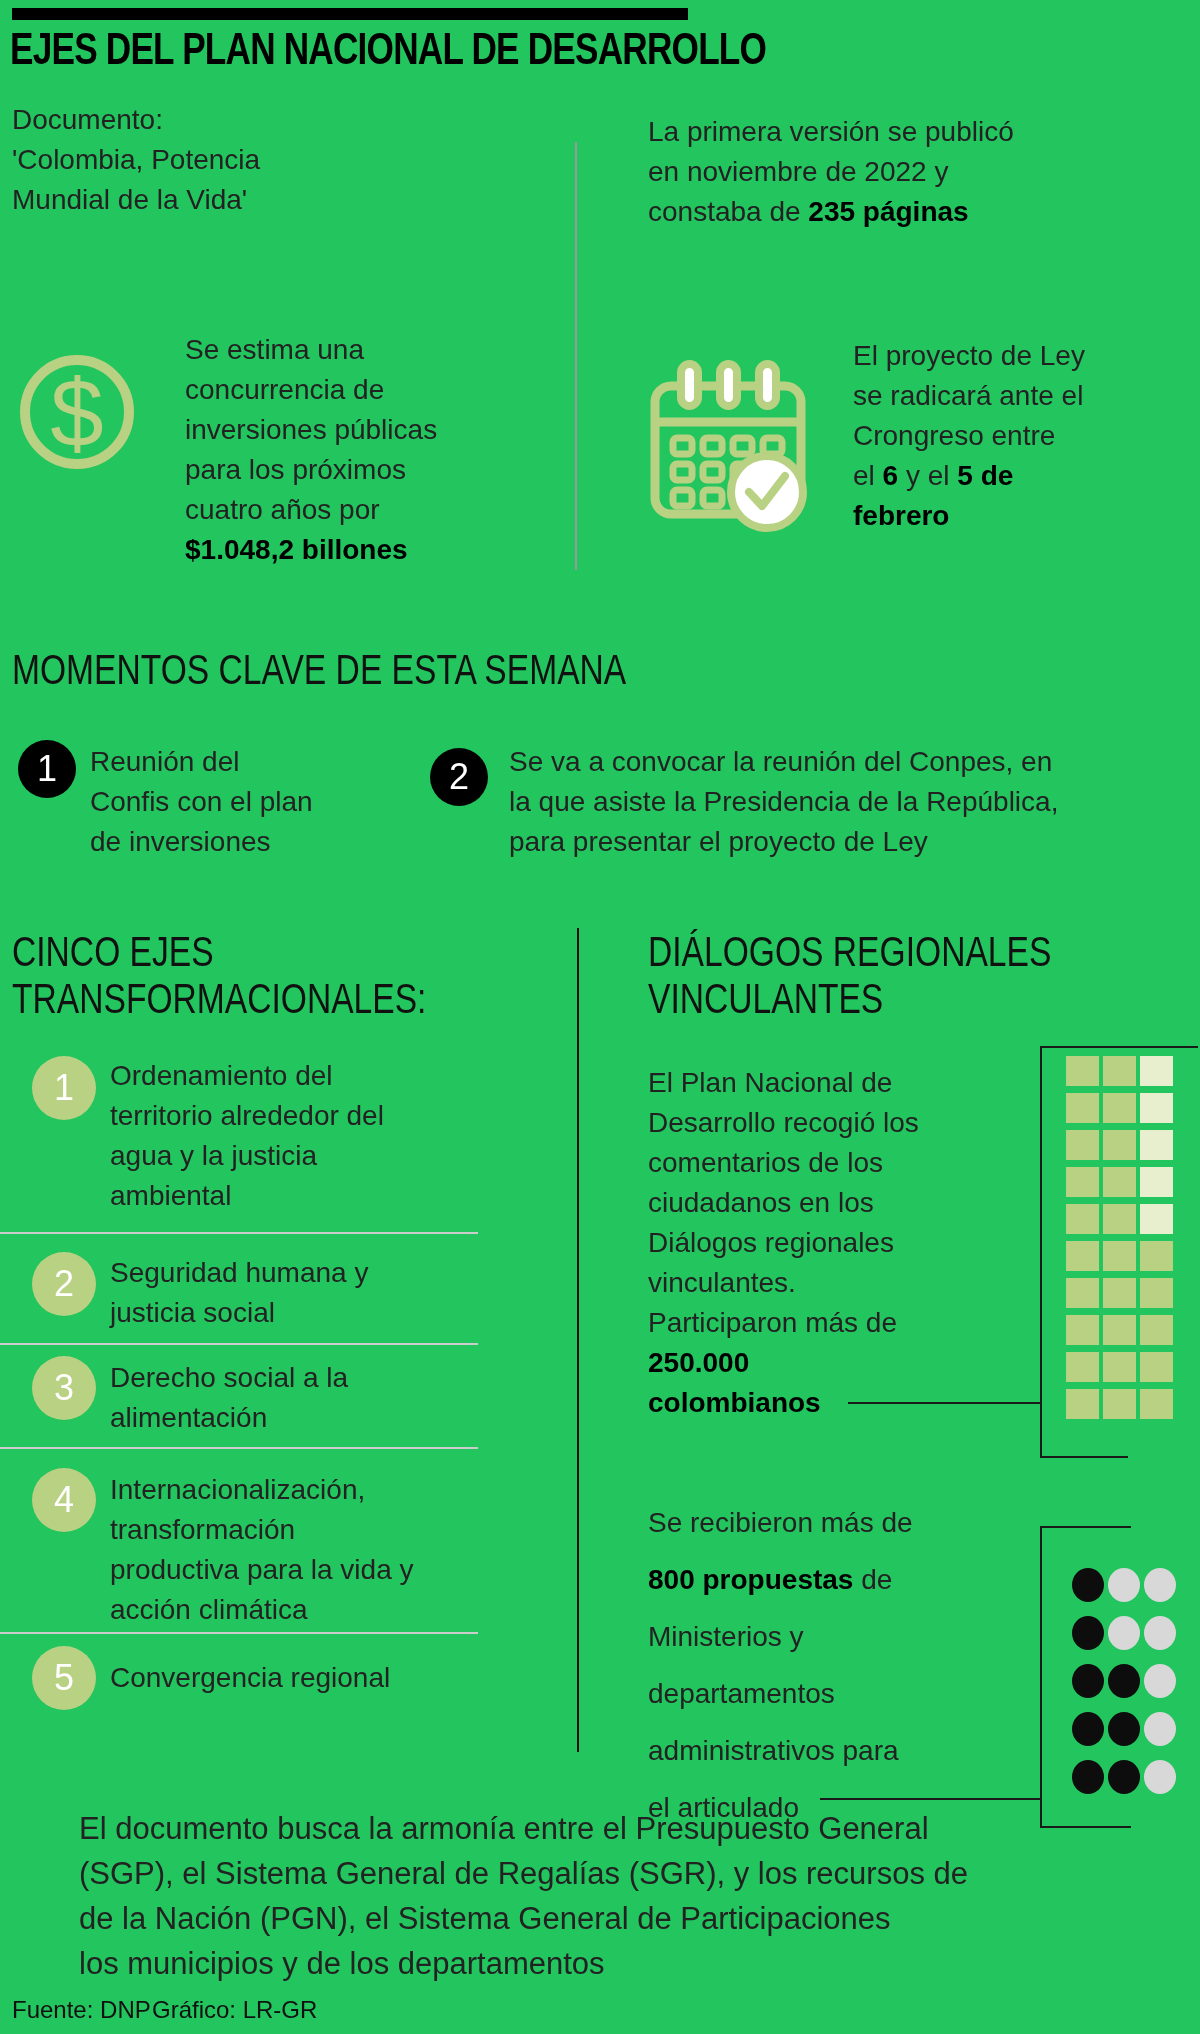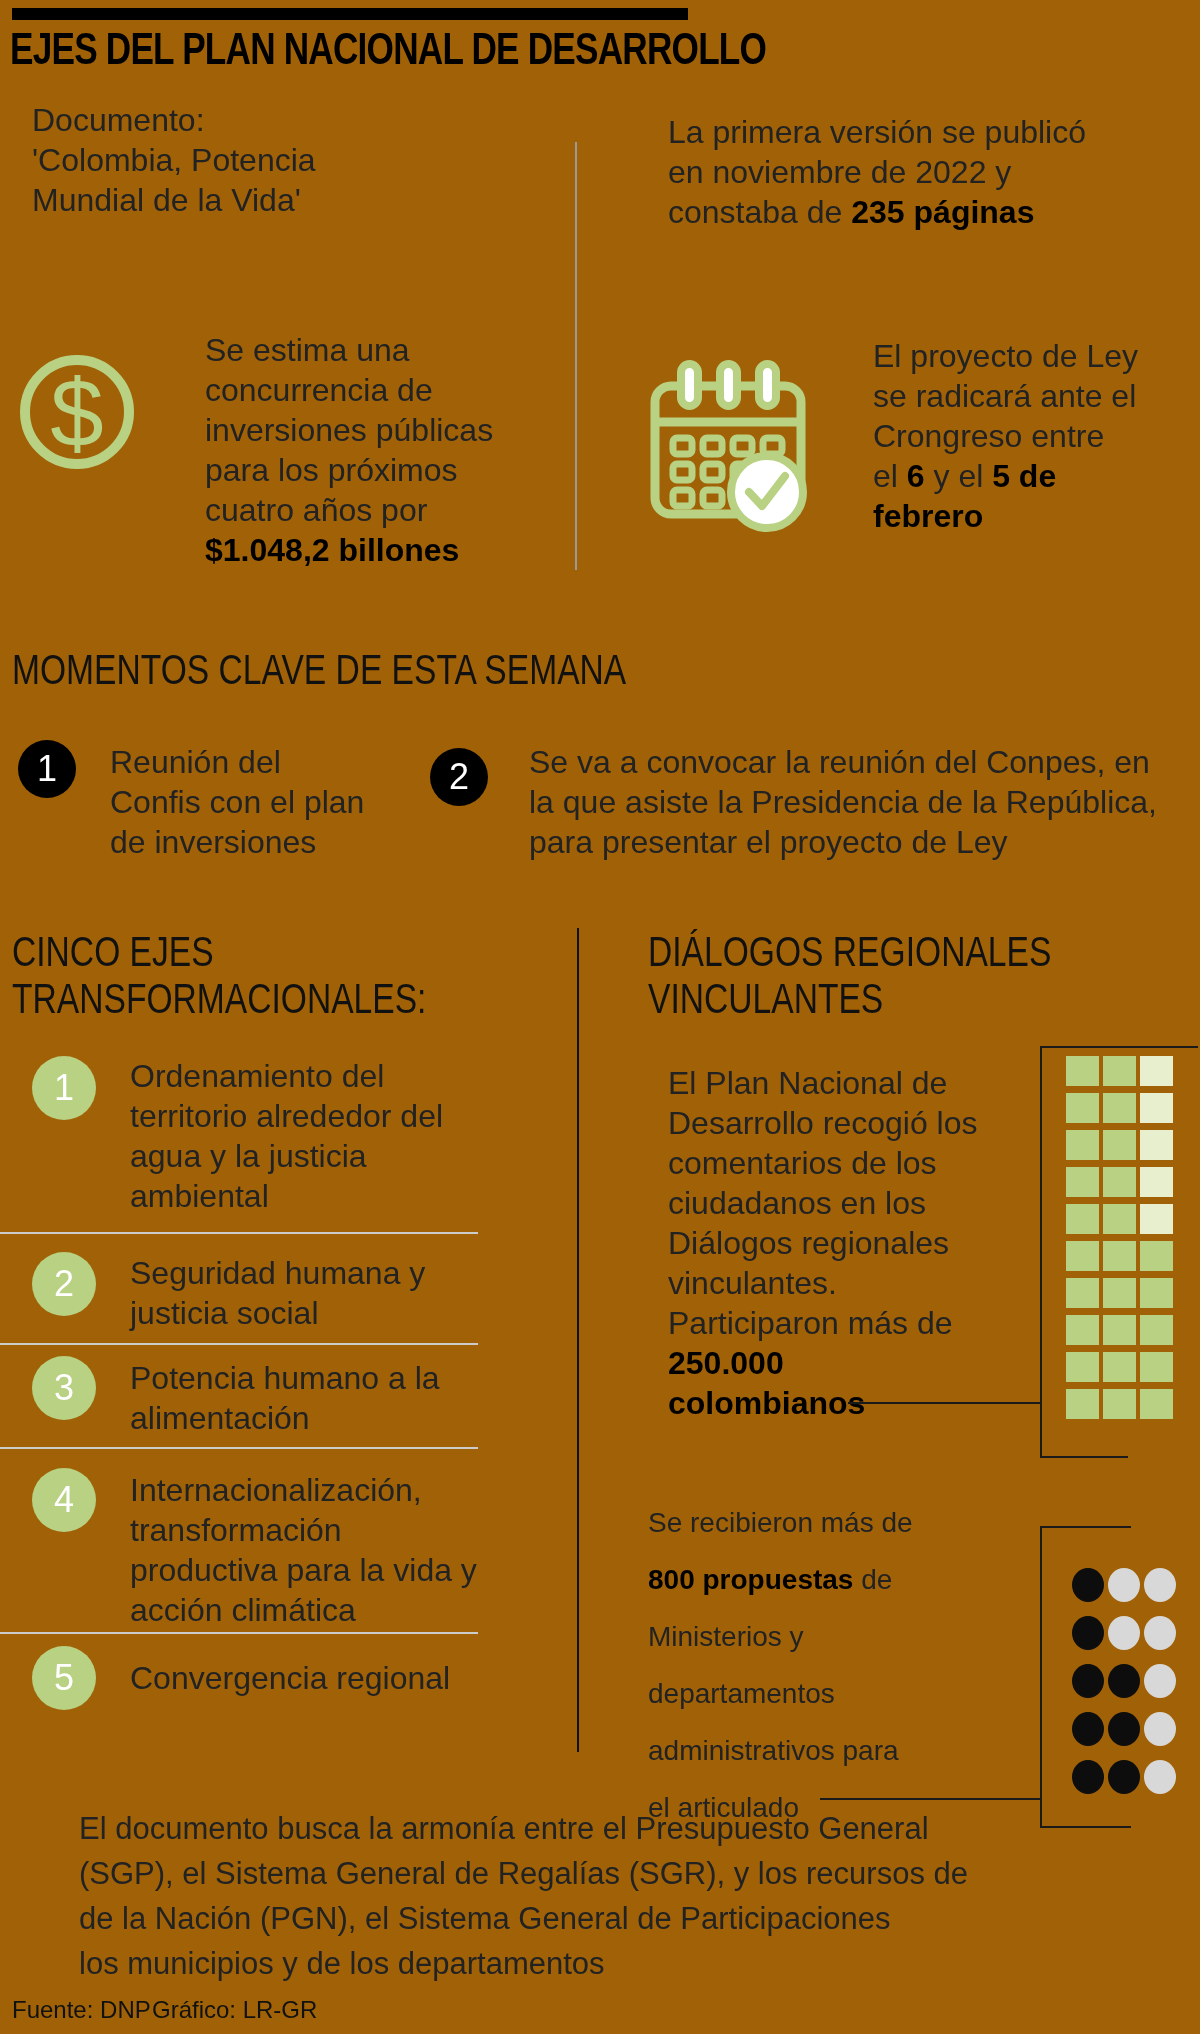--- a/index.html
+++ b/index.html
@@ -1,24 +1,24 @@
 <!DOCTYPE html>
 <html><head>
 <meta charset="utf-8">
 <style>
   html,body{margin:0;padding:0;background:#fff;}
-  #canvas{position:relative;width:1200px;height:2034px;background:#a16207;overflow:hidden;
+  #canvas{position:relative;width:1200px;height:2034px;background:#22c55e;overflow:hidden;
           font-family:"Liberation Sans",sans-serif;color:#222;}
   .abs{position:absolute;}
   .bar{background:#000;}
   .title{font-size:44px;font-weight:700;letter-spacing:-1px;color:#000;
          transform:scaleX(.8);transform-origin:0 0;white-space:nowrap;}
   .sec-h{font-size:42px;line-height:47px;font-weight:500;color:#111;
          transform:scaleX(.8);transform-origin:0 0;white-space:nowrap;}
-  .txt{font-size:32px;line-height:40px;font-weight:400;color:#222;white-space:nowrap;margin-left:20px;}
+  .txt{font-size:28px;line-height:40px;font-weight:400;color:#222;white-space:nowrap;}
   .txt2{font-size:28px;line-height:57px;font-weight:400;color:#222;white-space:nowrap;}
   .big{font-size:31px;line-height:45px;color:#222;white-space:nowrap;}
   .small{font-size:24px;color:#111;white-space:nowrap;}
   .b{font-weight:700;color:#000;}
   .vdiv{width:2px;}
   .sep{height:2px;background:#ccc;}
   .circle{border-radius:50%;color:#fff;display:flex;align-items:center;justify-content:center;
           font-size:36px;font-weight:400;}
   .c-black{background:#000;}
   .c-green{background:#b9d182;}
@@ -138,21 +138,21 @@
   <div class="abs txt" style="left:110px;top:1253px;">
     <div>Seguridad humana y</div>
       <div>justicia social</div>
   </div>
   <div class="abs sep" style="left:0px;top:1343px;width:478px;"></div>
 
   <div class="abs circle c-green" style="left:32px;top:1356px;width:64px;height:64px;">
       <span>3</span>
     </div>
   <div class="abs txt" style="left:110px;top:1358px;">
-    <div>Potencia humano a la</div>
+    <div>Derecho social a la</div>
       <div>alimentación</div>
   </div>
   <div class="abs sep" style="left:0px;top:1447px;width:478px;"></div>
 
   <div class="abs circle c-green" style="left:32px;top:1468px;width:64px;height:64px;">
       <span>4</span>
     </div>
   <div class="abs txt" style="left:110px;top:1470px;">
     <div>Internacionalización,</div>
       <div>transformación</div>

